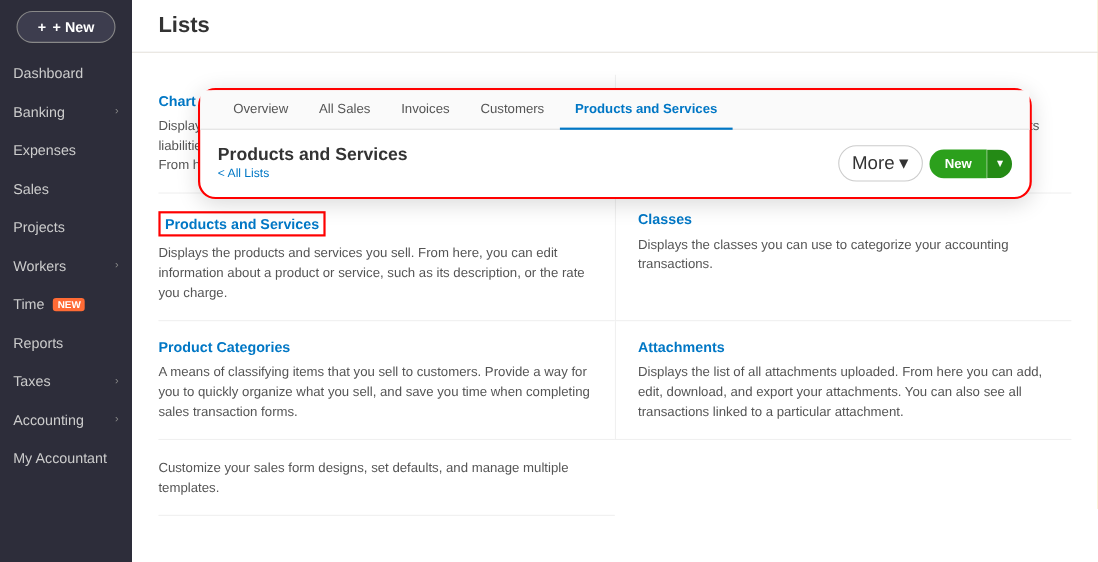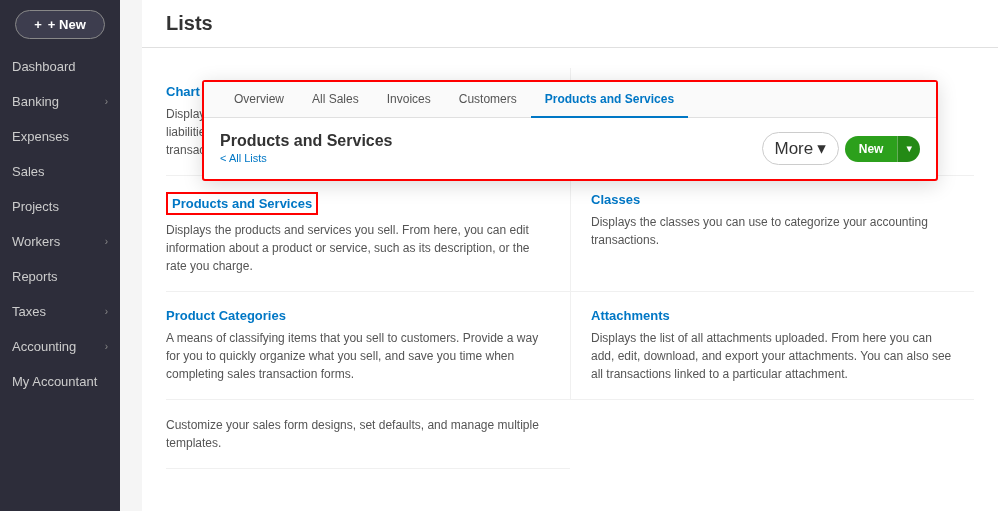--- a/index.html
+++ b/index.html
@@ -57,21 +57,20 @@
     
     .sidebar::-webkit-scrollbar { width: 4px; }
     .sidebar::-webkit-scrollbar-thumb { background: #555; }
 
     
     .main {
       flex: 1;
       overflow-y: auto;
       background: #eab308;
       position: relative;
-      margin-left: 22px;
     }
 
     
     .page-header {
       background: #fff;
       border-bottom: 1px solid #e0e0e0;
       padding: 12px 24px;
     }
     .page-title {
       font-size: 20px;
@@ -115,21 +114,21 @@
     }
 
     
     .overlay-popup {
       position: absolute;
       top: 80px;
       left: 60px;
       right: 60px;
       background: #fff;
       border: 1px solid #ddd;
-      border-radius: 3px;
+      border-radius: 16px;
       box-shadow: 0 4px 20px rgba(0,0,0,0.15);
       z-index: 10;
     }
     .popup-tabs {
       display: flex;
       border-bottom: 1px solid #e0e0e0;
       padding: 0 16px;
       background: #fafafa;
     }
     .popup-tab {
@@ -242,20 +241,23 @@
       </div>
       <div class="sidebar-item">
         <span class="sidebar-item-label">Sales</span>
       </div>
       <div class="sidebar-item">
         <span class="sidebar-item-label">Projects</span>
       </div>
       <div class="sidebar-item">
         <span class="sidebar-item-label">Workers</span>
         <span class="chevron">›</span>
+      </div>
+      <div class="sidebar-item">
+        <span class="sidebar-item-label">Time<span class="badge-new">NEW</span></span>
       </div>
       <div class="sidebar-item">
         <span class="sidebar-item-label">Reports</span>
       </div>
       <div class="sidebar-item">
         <span class="sidebar-item-label">Taxes</span>
         <span class="chevron">›</span>
       </div>
       <div class="sidebar-item">
         <span class="sidebar-item-label">Accounting</span>

